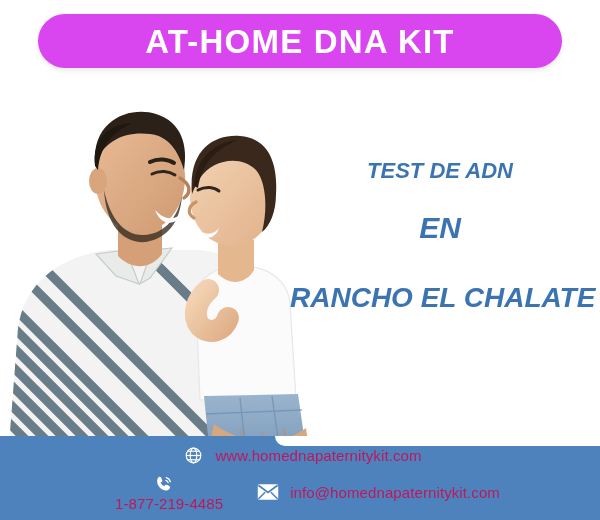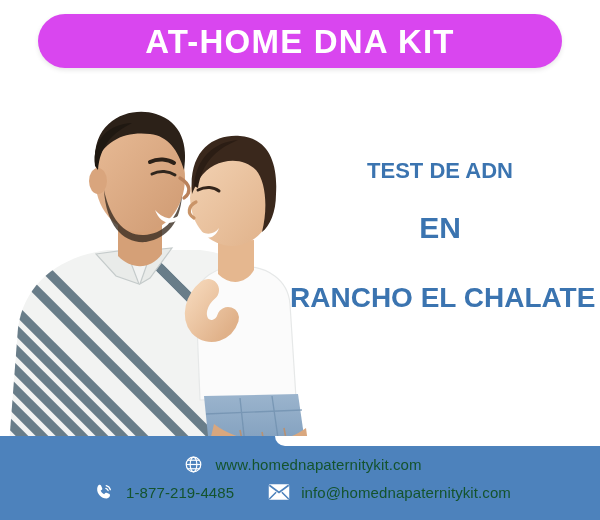--- a/index.html
+++ b/index.html
@@ -53,20 +53,21 @@
   }
   #photo svg { display: block; }
 
   
   #headline-block {
     position: absolute;
     left: 290px;
     top: 160px;
     width: 300px;
     text-align: center;
+    font-style: italic;
   }
   #headline-block .hl {
     color: #3b74b0;
     font-weight: bold;
     font-family: "Liberation Sans", sans-serif;
     line-height: 1;
     white-space: nowrap;
   }
   #headline-line-1 { font-size: 22px; margin-bottom: 31px; }
   #headline-line-2 { font-size: 30px; margin-bottom: 41px; }
@@ -115,30 +116,30 @@
   }
   .footer-item .f-icon {
     display: inline-flex;
     align-items: center;
     justify-content: center;
     width: 22px;
     height: 22px;
     flex: none;
   }
   .footer-item .f-text {
-    color: #14532d;
+    color: #be185d;
     font-size: 15px;
     font-family: "Liberation Sans", sans-serif;
     white-space: nowrap;
     margin-left: 11px;
     letter-spacing: 0.1px;
   }
   #footer-row-1 { margin-left: 4px; }
   #footer-row-2 { margin-left: 4px; }
-  #item-phone { margin-right: 34px; }
+  #item-phone { margin-right: 34px; flex-direction: column; }
 </style>
 </head>
 <body>
 
 <div id="canvas">
 
   <div id="title-banner">
     <span class="title-text">AT-HOME DNA KIT</span>
   </div>
 

